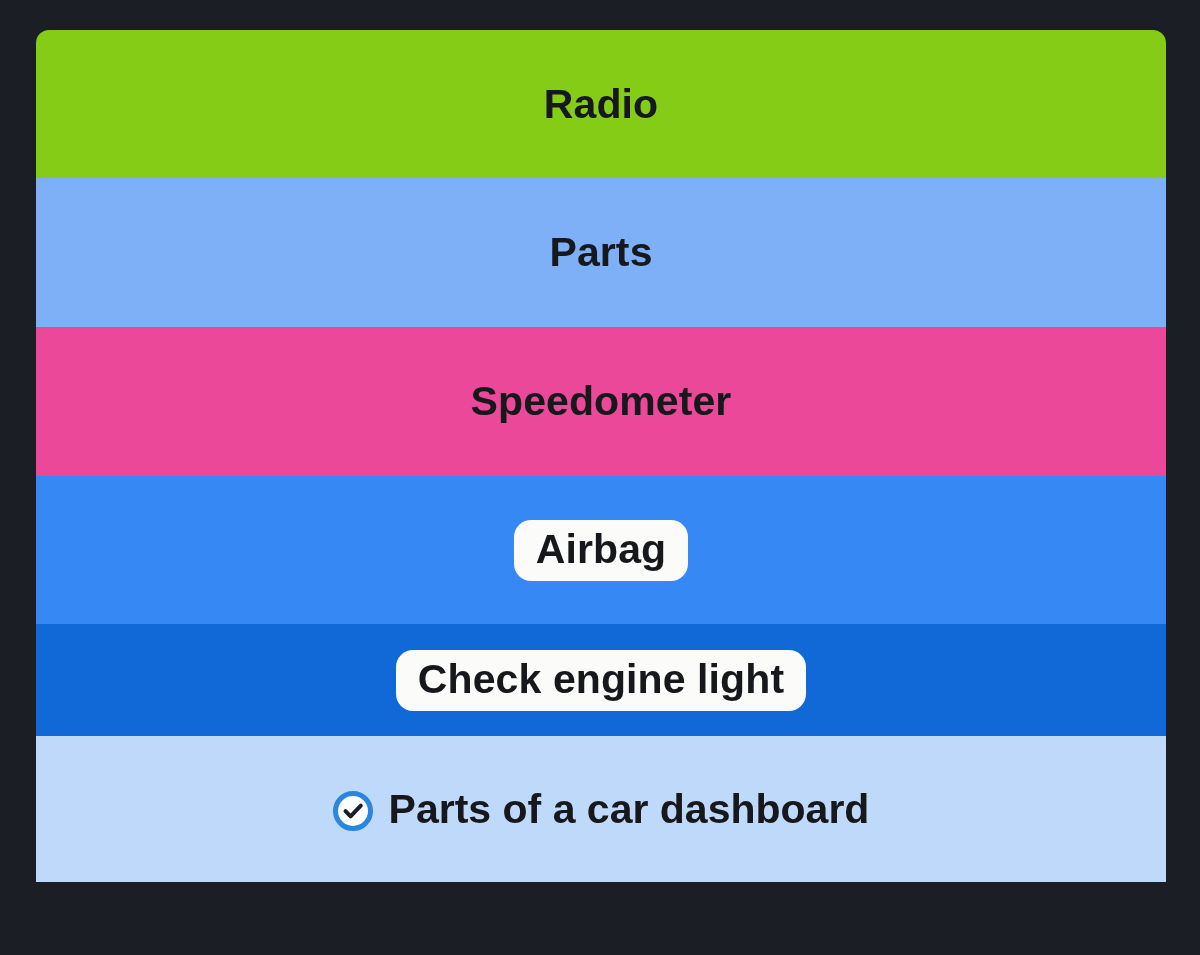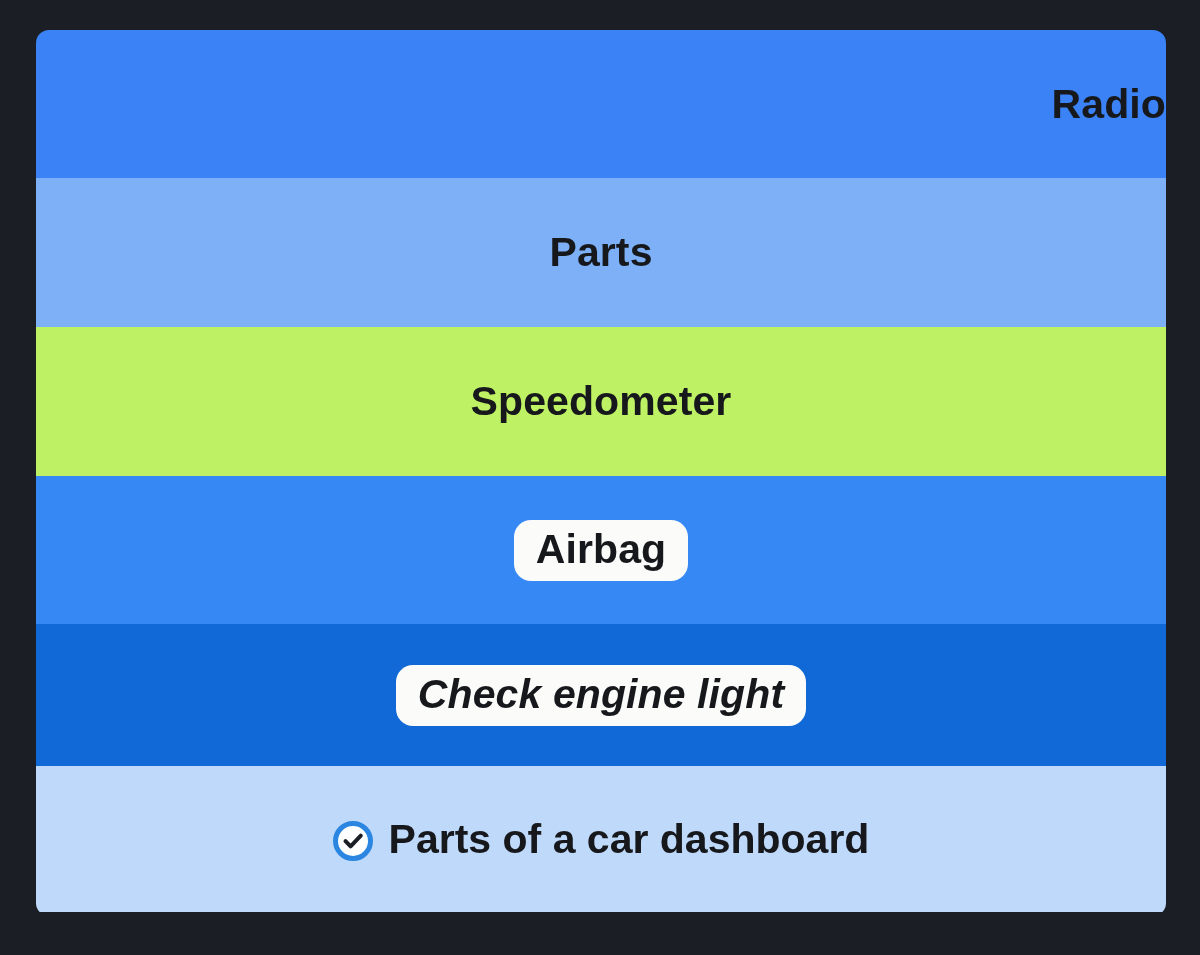--- a/index.html
+++ b/index.html
@@ -42,21 +42,21 @@
     justify-content: center;
     width: 100%;
     box-sizing: border-box;
   }
 
   
   .band-h1 { height: 148px; }
   .band-h2 { height: 149px; }
   .band-h3 { height: 149px; }
   .band-h4 { height: 148px; }
-  .band-h5 { height: 142px; font-style: italic; }
+  .band-h5 { height: 112px; }
   .band-h6 { height: 146px; }
 
   .plain-label {
     font-size: 41px;
     font-weight: 700;
     color: #16181c;
     letter-spacing: 0.1px;
     line-height: 1;
     white-space: nowrap;
   }
@@ -99,29 +99,29 @@
     white-space: nowrap;
   }
 </style>
 </head>
 <body>
 
 <div class="stage">
 
   <div class="card">
 
-    <div class="band band-h1" style="background:#3b82f6;justify-content:flex-end;">
+    <div class="band band-h1" style="background:#84cc16;">
       <span class="plain-label">Radio</span>
     </div>
 
     <div class="band band-h2" style="background:#7db0f7;">
       <span class="plain-label">Parts</span>
     </div>
 
-    <div class="band band-h3" style="background:#bef264;">
+    <div class="band band-h3" style="background:#ec4899;">
       <span class="plain-label">Speedometer</span>
     </div>
 
     <div class="band band-h4" style="background:#3689f4;">
       <span class="chip">
         <span class="plain-label">Airbag</span>
       </span>
     </div>
 
     <div class="band band-h5" style="background:#1069d6;">

